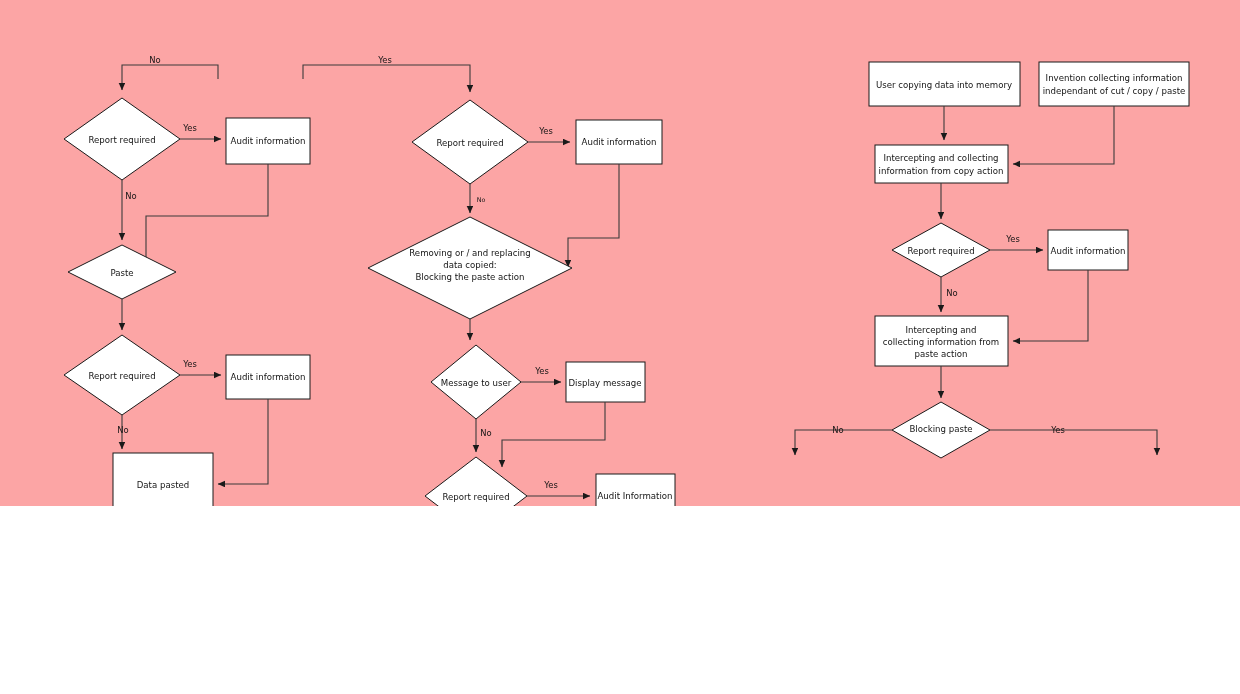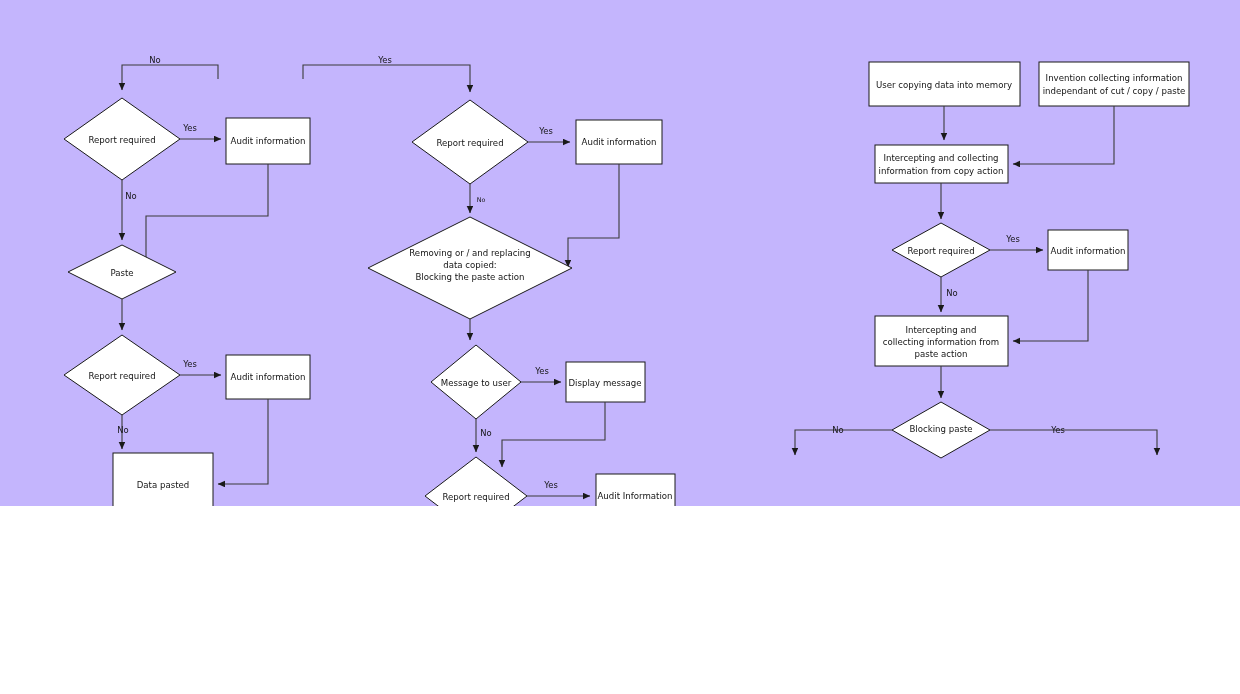--- a/index.html
+++ b/index.html
@@ -4,21 +4,21 @@
 <style>
   html, body {
     margin: 0;
     padding: 0;
     background: #ffffff;
   }
   #canvas {
     position: relative;
     width: 1240px;
     height: 506px;
-    background: #c4b5fd;
+    background: #fca5a5;
     font-family: "DejaVu Sans", sans-serif;
     overflow: hidden;
   }
   #flow-svg {
     position: absolute;
     left: 0;
     top: 0;
     width: 1240px;
     height: 694px;
   }

